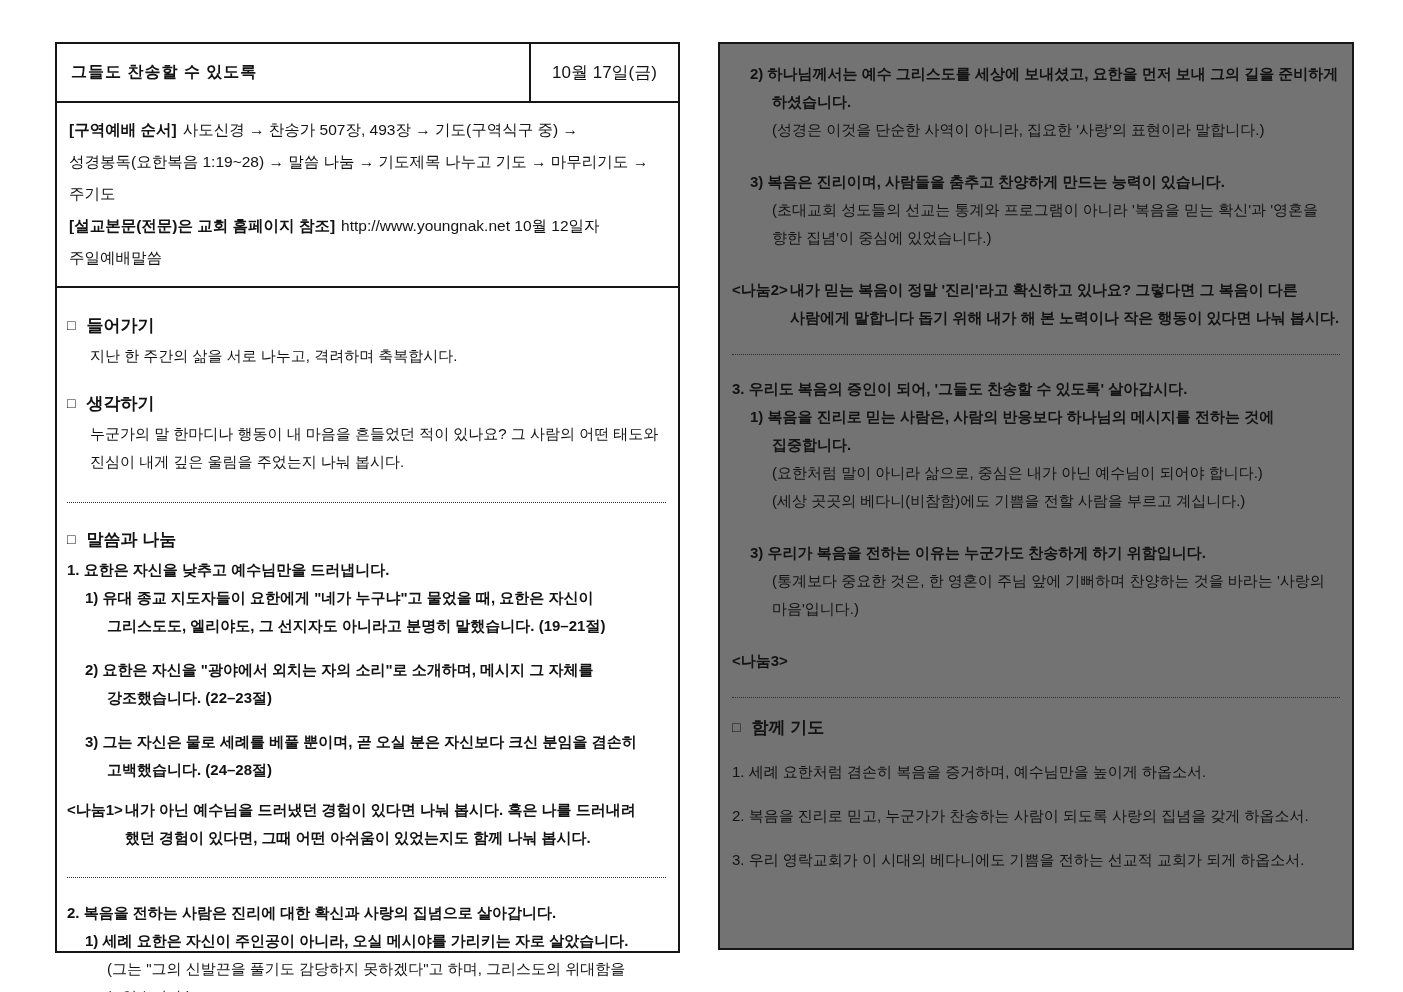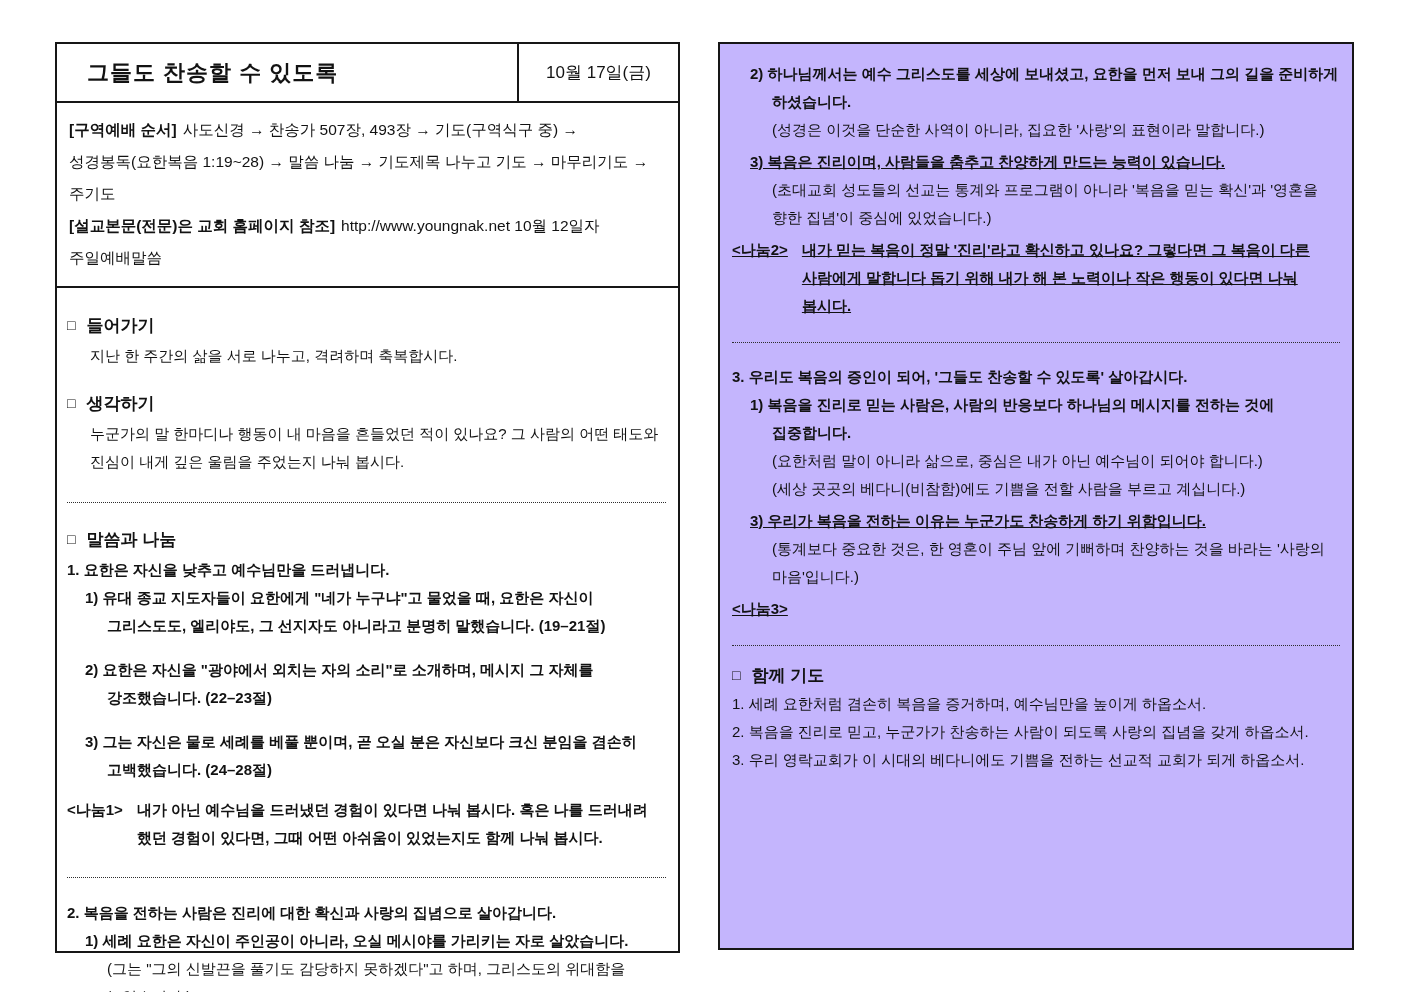--- a/index.html
+++ b/index.html
@@ -14,40 +14,40 @@
 
   
   .box-left {
     position: absolute; left: 55px; top: 42px;
     width: 625px; height: 911px;
     border: 2px solid #161616; background: #ffffff;
   }
   .title-row { display: flex; height: 59px; border-bottom: 2px solid #161616; }
   .title-cell {
     flex: 1; display: flex; align-items: center;
-    padding-left: 30px; font-size: 22px; font-weight: 700; letter-spacing: 1px;
+    padding-left: 14px; font-size: 16px; font-weight: 700; letter-spacing: 1px;
   }
   .date-cell {
-    width: 161px; border-left: 2px solid #161616;
+    width: 149px; border-left: 2px solid #161616;
     display: flex; align-items: center; justify-content: center;
     font-size: 17px;
   }
   .order-row {
     border-bottom: 2px solid #161616;
     padding: 11px 12px 12px 12px;
     font-size: 15.5px; line-height: 32px;
     word-break: keep-all;
   }
   .order-row .lbl { font-weight: 700; margin-right: 6px; }
 
   
   .box-right {
     position: absolute; left: 718px; top: 42px;
     width: 636px; height: 908px;
-    border: 2px solid #161616; background: #c4b5fd;
+    border: 2px solid #161616; background: #737373;
     padding: 16px 12px 0 12px;
     overflow: hidden;
   }
 
   
   .content {
     padding: 24px 12px 0 10px;
     font-size: 15px; line-height: 28px;
     word-break: keep-all;
     overflow: hidden;
@@ -56,43 +56,43 @@
   .box-right .inner { font-size: 15px; line-height: 28px; word-break: keep-all; }
 
   .sec-heading {
     display: flex; align-items: center; gap: 11px;
     font-size: 17px; font-weight: 700;
   }
   .checkbox { font-size: 14px; font-weight: 400; position: relative; top: -1px; }
   .body-text { padding-left: 23px; }
   .mt2  { margin-top: 2px; }
   .mt16 { margin-top: 16px; }
-  .mt18 { margin-top: 4px; text-decoration: underline; }
+  .mt18 { margin-top: 24px; }
   .mt20 { margin-top: 20px; }
   .mt24 { margin-top: 12px; }
 
   .point-title { font-weight: 700; }
   .sub  { font-weight: 700; padding-left: 40px; text-indent: -22px; }
   .note { padding-left: 40px; font-weight: 400; }
 
-  .sharing { display: flex; gap: 14px; font-weight: 700; }
+  .sharing { display: flex; gap: 2px; font-weight: 700; }
   .sharing-label { flex: 0 0 auto; white-space: nowrap; }
   .sharing-text { flex: 1; }
 
   .dotted-divider {
     border: none;
     border-top: 1.6px dotted #2e2e2e;
     height: 0;
   }
   .div-l1 { margin-top: 26px; margin-bottom: 23px; }
   .div-l2 { margin-top: 25px; margin-bottom: 21px; }
   .div-r1 { margin-top: 22px; margin-bottom: 20px; }
   .div-r2 { margin-top: 22px; margin-bottom: 16px; }
 
-  .prayer-line { margin-top: 0; }
+  .prayer-line { margin-top: 16px; }
 </style>
 </head>
 <body>
 
 <div class="page">
 
   <div class="box-left">
 
     <div class="title-row">
       <div class="title-cell">그들도 찬송할 수 있도록</div>

